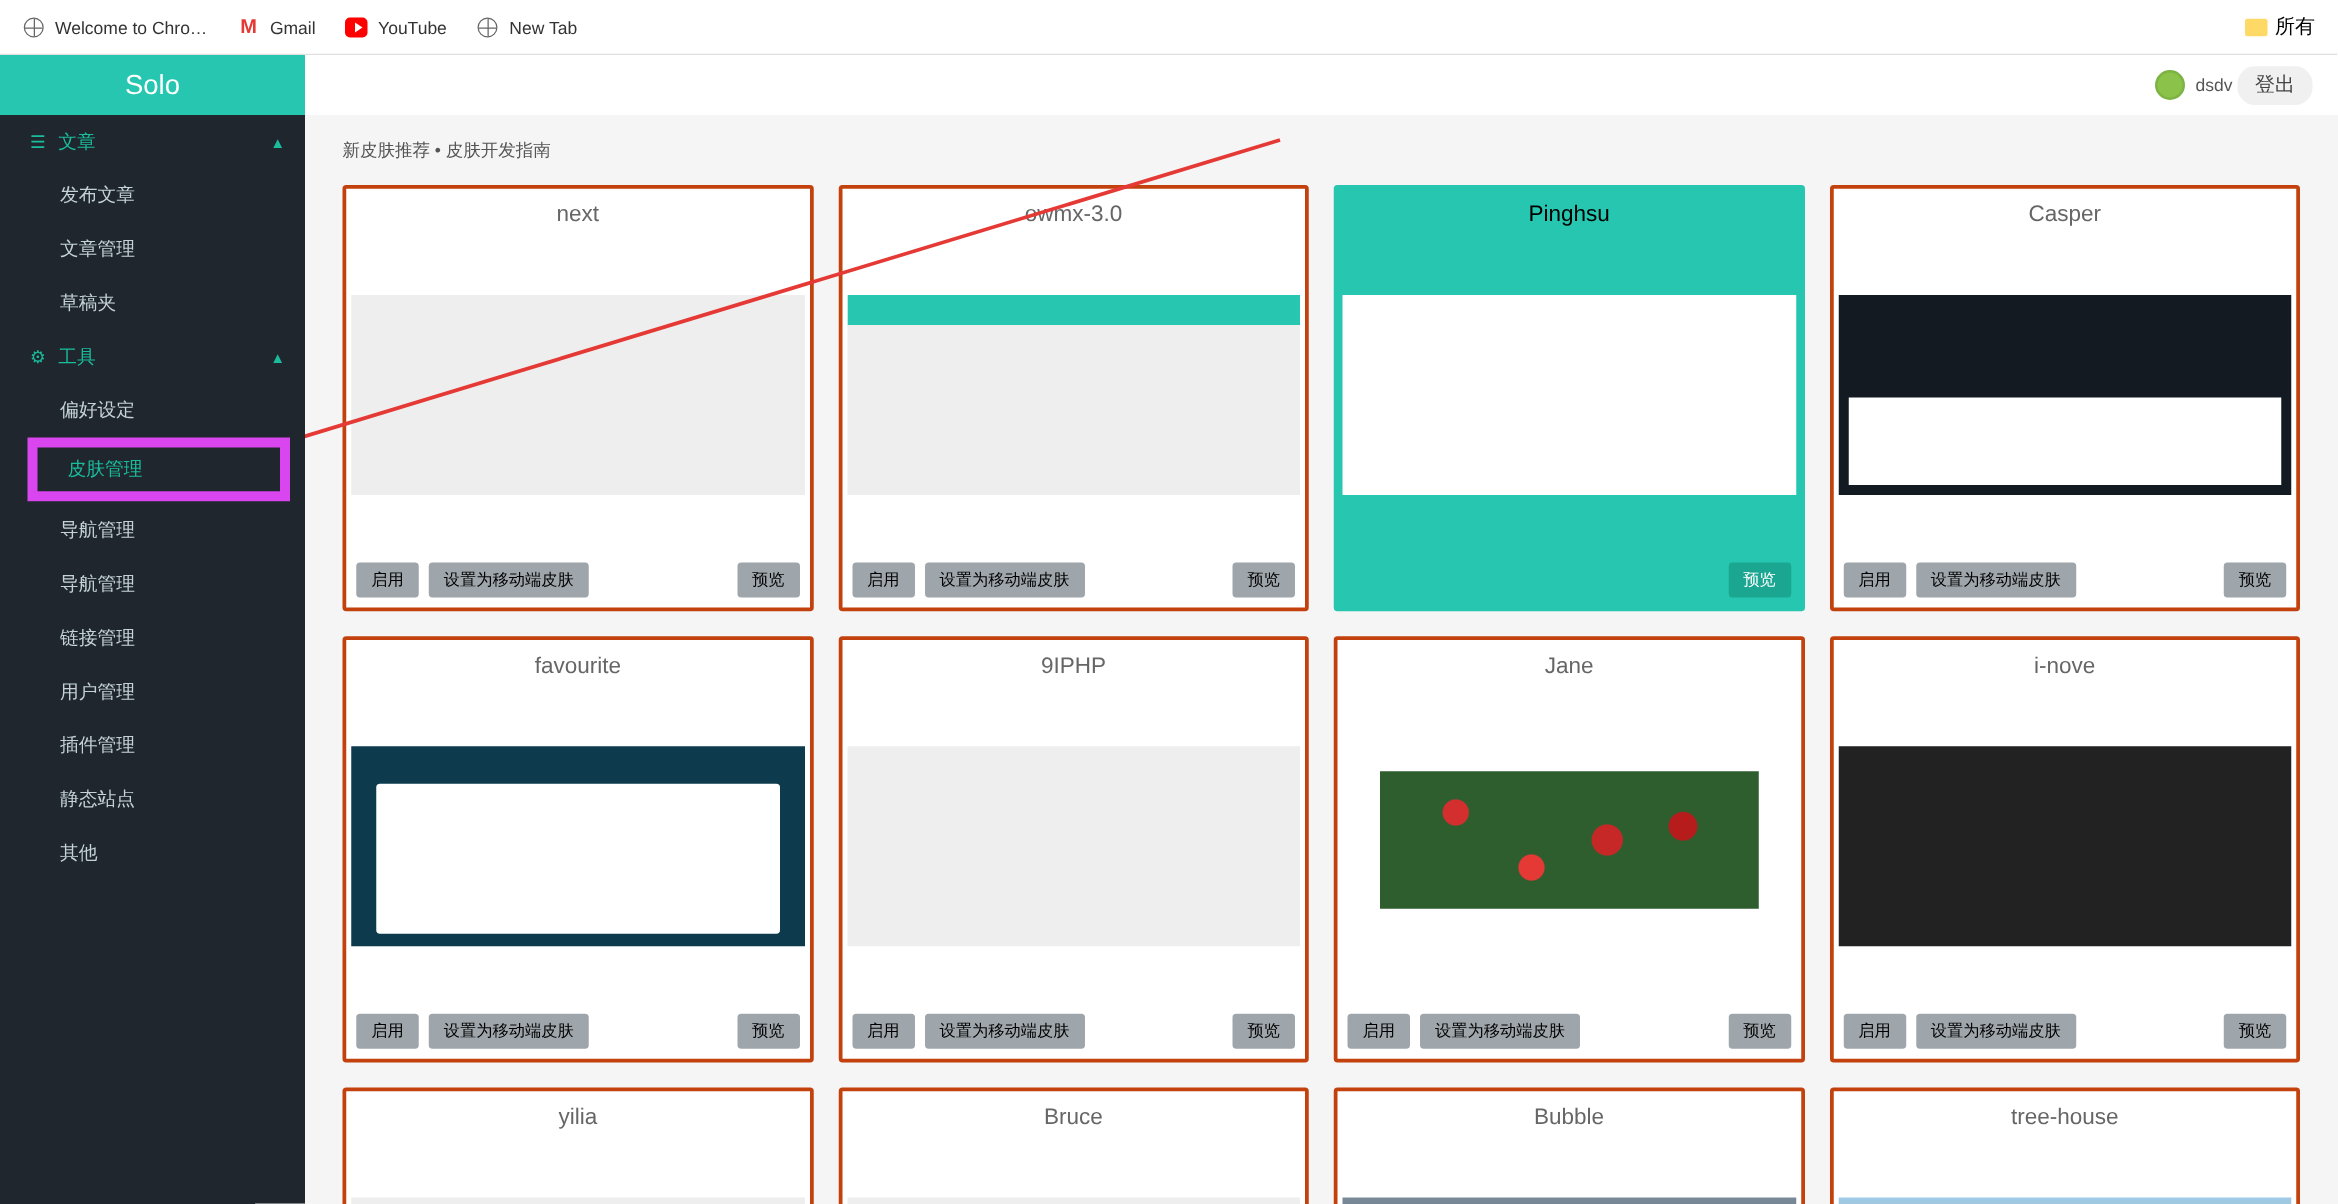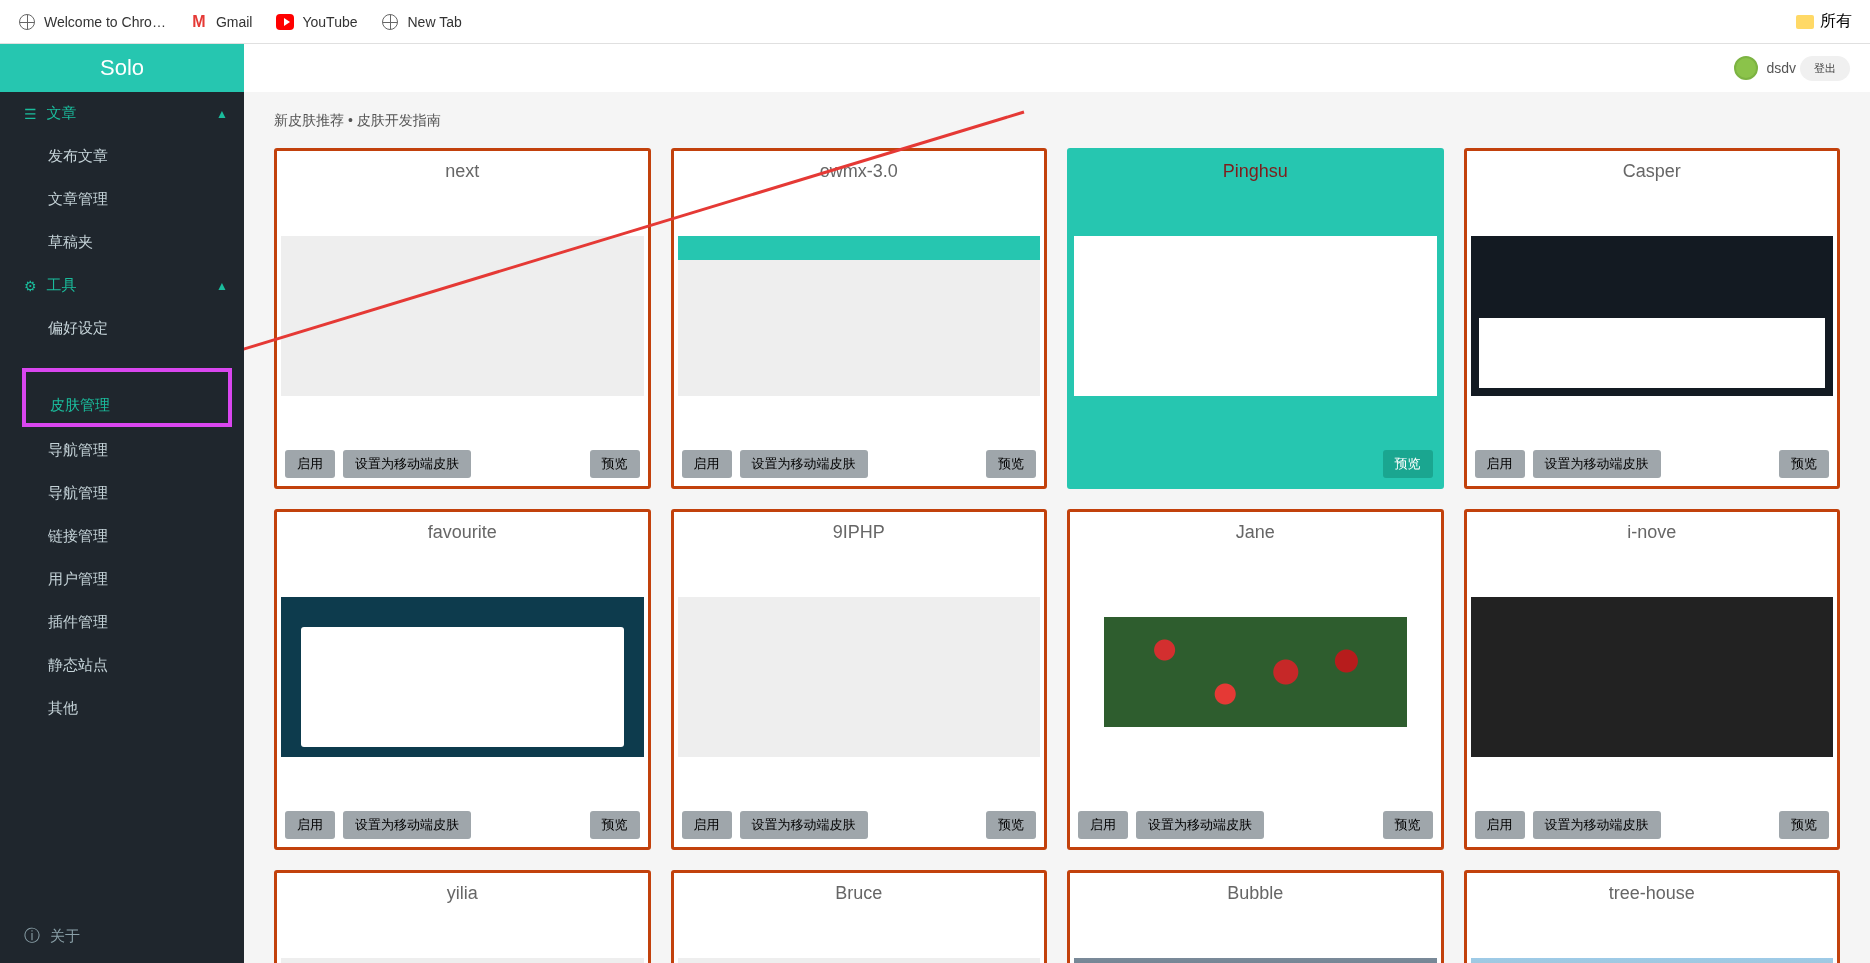--- a/index.html
+++ b/index.html
@@ -17,46 +17,46 @@
     .yt-icon::after { content:''; position:absolute; left:8px; top:4px; border-left:6px solid #fff; border-top:4px solid transparent; border-bottom:4px solid transparent; }
     .bookmarks-right { margin-left: auto; display:flex; align-items:center; gap:6px; }
     .folder-icon { width:18px; height:14px; background:#ffd966; border-radius:2px; }
 
     
     .app-header { height: 48px; display: flex; align-items: center; }
     .logo-area { width: 244px; height: 48px; background: #26c6b0; color: #fff; display:flex; align-items:center; justify-content:center; font-size: 22px; font-weight: 300; }
     .header-right { flex:1; display:flex; align-items:center; justify-content:flex-end; padding-right: 20px; gap:4px; }
     .user-area { display:flex; align-items:center; gap:8px; font-size:14px; color:#555; }
     .avatar { width:24px; height:24px; border-radius:50%; background:#8bc34a; border:2px solid #7cb342; }
-    .logout-btn { background:#f0f0f0; border-radius:14px; padding:5px 14px; font-size:11px; color:#444; cursor:pointer; }
+    .logout-btn { background:#f0f0f0; border-radius:14px; padding:5px 14px; font-size:16px; color:#444; cursor:pointer; }
 
     
     .layout { display:flex; height: calc(100% - 92px); }
 
     
     .sidebar { width: 244px; background:#1f262d; color:#8aa0a8; overflow-y:auto; display:flex; flex-direction:column; }
     .side-group { padding:12px 24px; font-size:15px; color:#1abc9c; display:flex; align-items:center; gap:10px; cursor:pointer; position:relative; }
     .side-group .chevron { position:absolute; right:16px; font-size:12px; color:#1abc9c; }
     .side-item { padding:12px 24px 12px 48px; font-size:15px; color:#c5d3d8; cursor:pointer; }
-    .side-item.highlight { border:4px solid #d946ef; margin: 18px 12px 2px 22px; padding:24px 14px 8px 24px; color:#1abc9c; }
+    .side-item.highlight { border:8px solid #d946ef; margin: 0 12px 2px 22px; padding:8px 14px 8px 24px; color:#1abc9c; }
     .side-footer { margin-top:auto; padding:16px 24px; color:#8aa0a8; display:flex; align-items:center; gap:10px; font-size:15px; cursor:pointer; }
     .gear-icon::before { content:'⚙'; color:#1abc9c; font-size:14px; }
     .list-icon::before { content:'☰'; color:#1abc9c; font-size:14px; }
     .info-icon::before { content:'ⓘ'; font-size:16px; }
 
     
     .main { flex:1; background:#f5f5f5; padding:20px 30px; overflow-y:auto; position:relative; }
     .breadcrumb { font-size:14px; color:#555; margin-bottom:18px; }
     .breadcrumb a { color:#555; text-decoration:none; }
 
     .grid { display:grid; grid-template-columns: repeat(4, 1fr); gap:20px; }
     .card { background:#fff; border:3px solid #c2410c; border-radius:3px; overflow:hidden; display:flex; flex-direction:column;gap:44px; }
     .card.active { background:#26c6b0; border-color:#26c6b0; }
     .card-title { text-align:center; padding:10px 0; font-size:18px; color:#666; font-weight:300; }
-    .card.active .card-title { color:#7f1d1d; }
+    .card.active .card-title { color:#000000; }
     .thumb { height:160px; background:#eee; margin:0 4px; display:flex; align-items:center; justify-content:center; font-size:11px; color:#aaa; position:relative; overflow:hidden; }
     .card-actions { display:flex; align-items:center; gap:8px; padding:10px 8px 8px; }
     .btn { background:#9fa6ab; color:#000000; padding:5px 12px; font-size:13px; border-radius:3px; cursor:pointer; border:none; }
     .btn-preview { margin-left:auto; }
     .card.active .btn { background:#fff; color:#26c6b0; }
     .card.active .btn-preview { background:#1aa690; color:#fff; }
 
     .card.short .thumb { height: 62px; }
 
     
@@ -136,24 +136,20 @@
         <div class="side-item">偏好设定</div>
         <div class="side-item highlight">皮肤管理</div>
         <div class="side-item">导航管理</div>
         <div class="side-item">导航管理</div>
         <div class="side-item">链接管理</div>
         <div class="side-item">用户管理</div>
         <div class="side-item">插件管理</div>
         <div class="side-item">静态站点</div>
         <div class="side-item">其他</div>
       </div>
-    <div class="side-footer">
-      <span class="info-icon"></span>
-      <span>关于</span>
-    </div>
   </div>
 
   <div class="main">
     <svg class="arrow-svg" width="1240" height="400">
       <defs>
           <marker id="ah" markerWidth="14" markerHeight="10" refX="2" refY="5" orient="auto">
             <polygon points="14,0 0,5 14,10" fill="#e53935"></polygon>
           </marker>
         </defs>
       <line x1="780" y1="20" x2="-10" y2="260" stroke="#e53935" stroke-width="3" marker-end="url(#ah)"></line>

